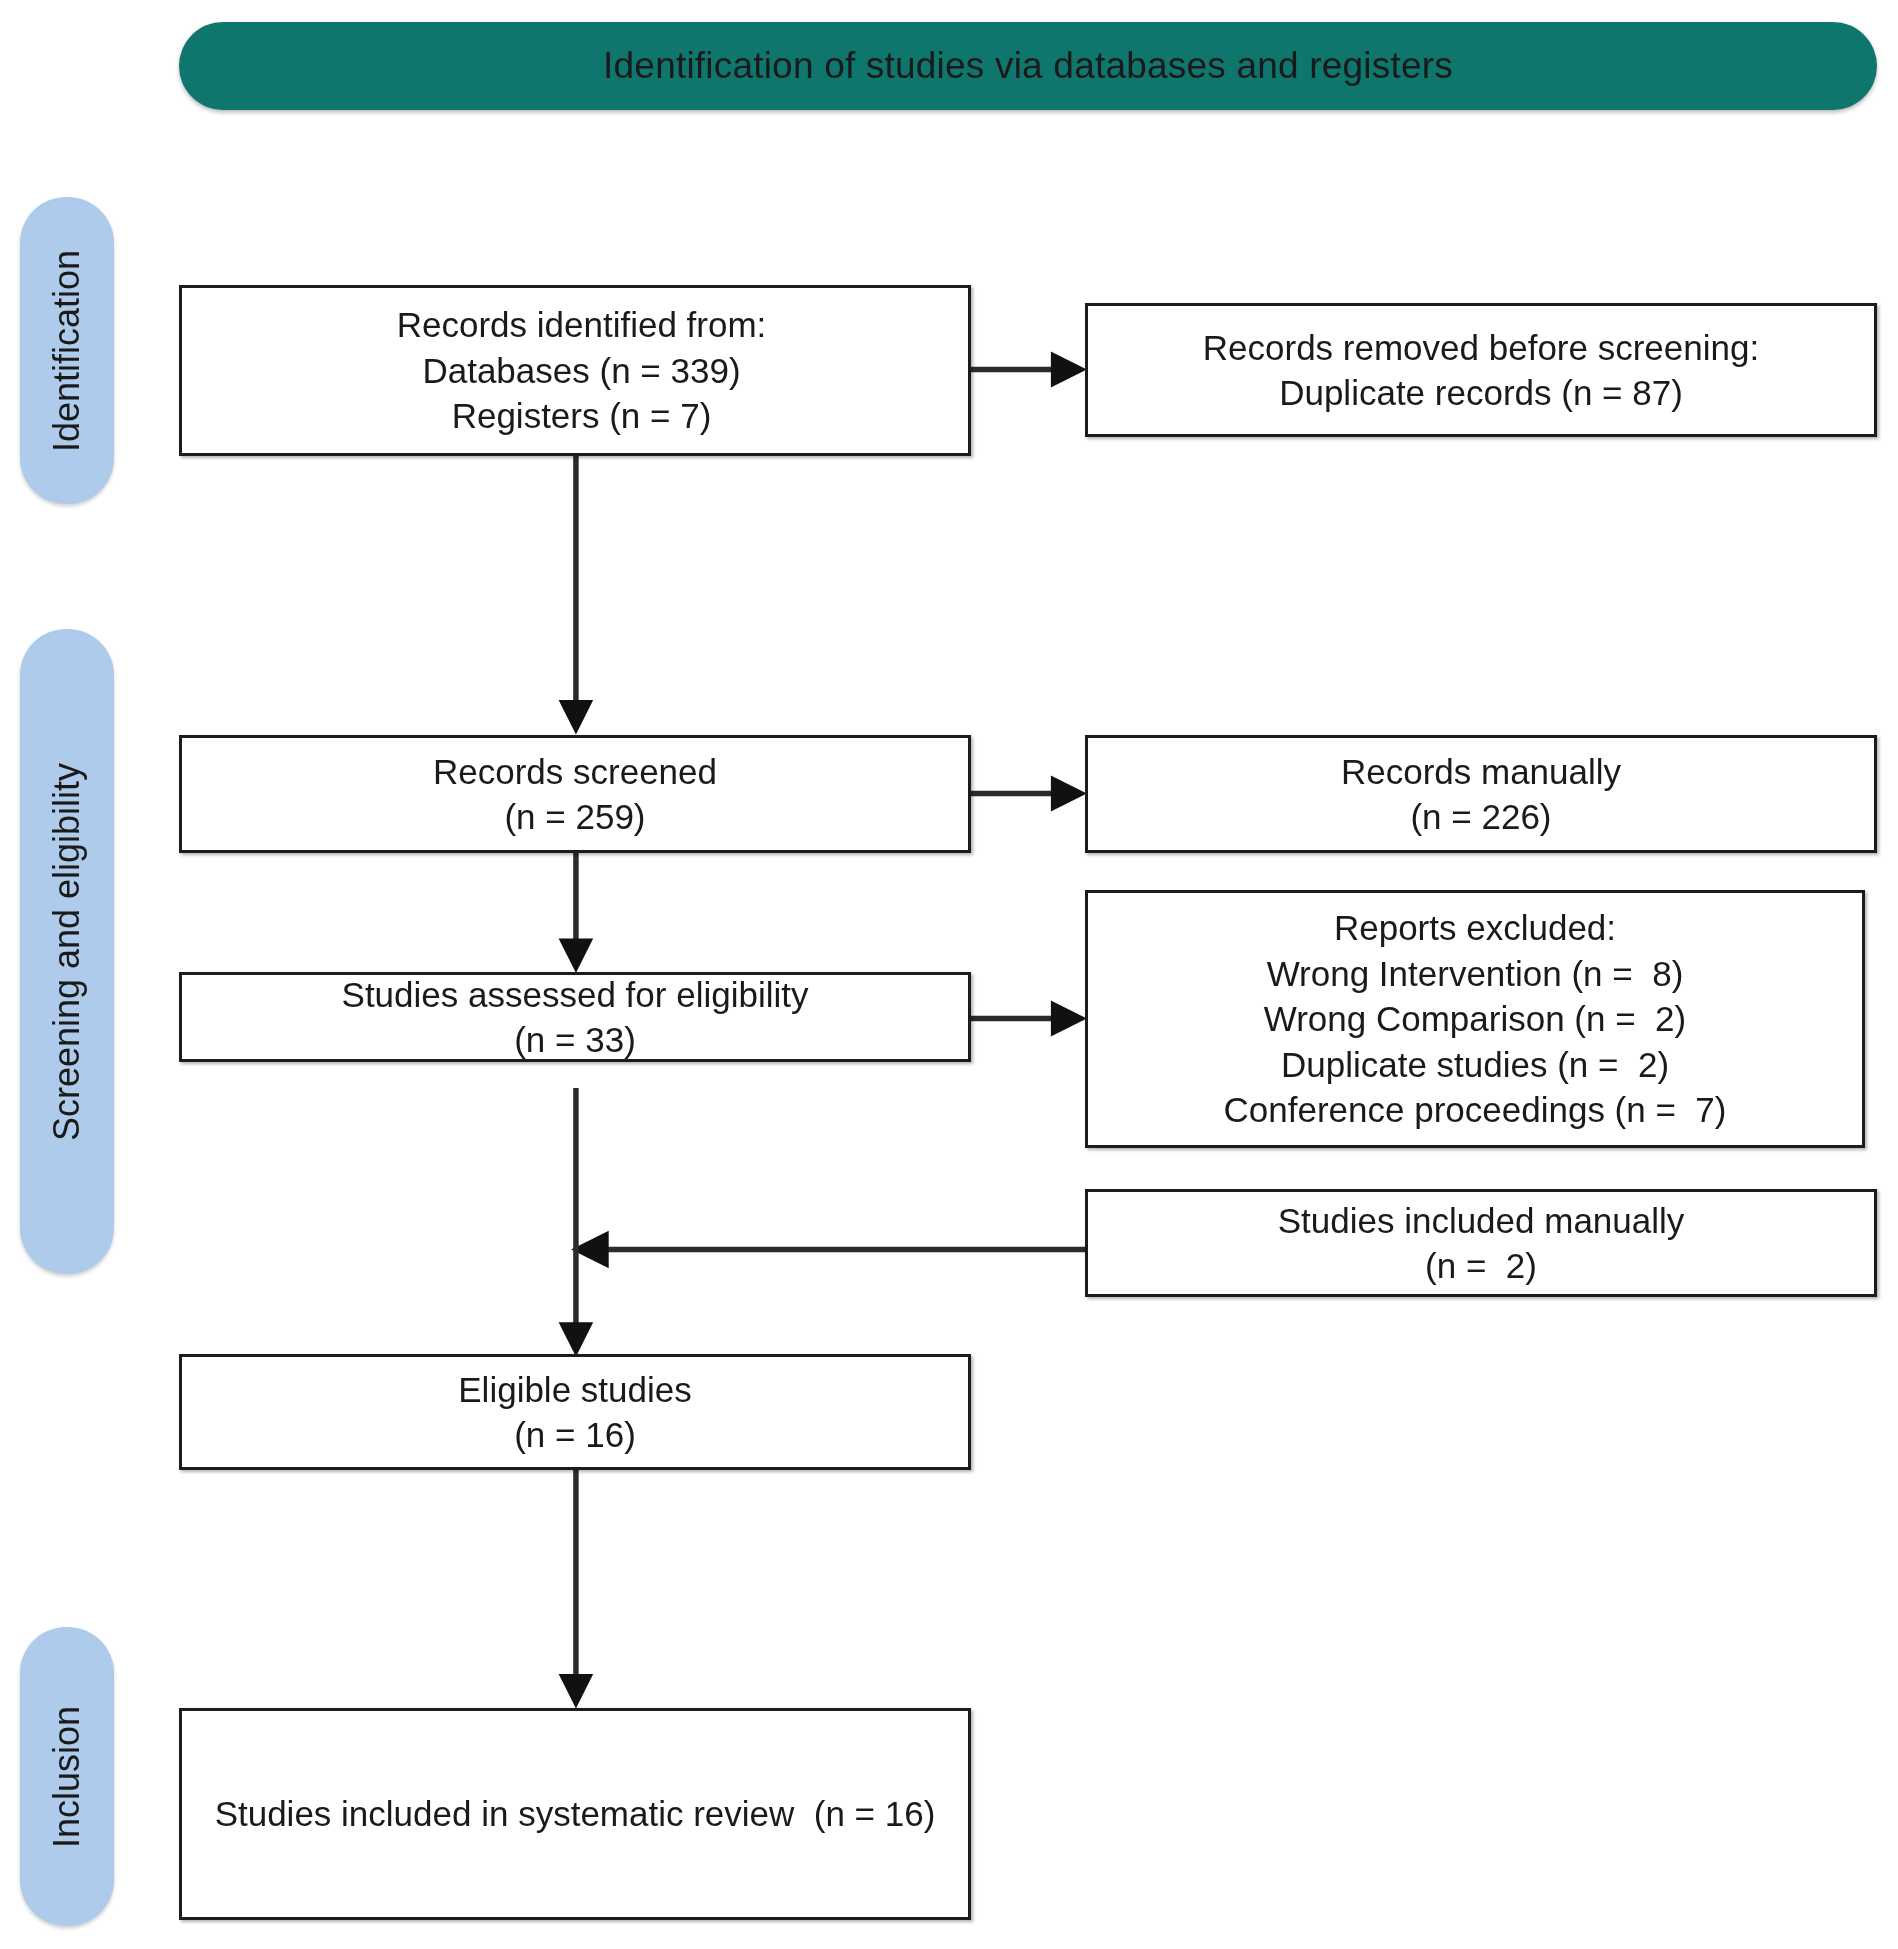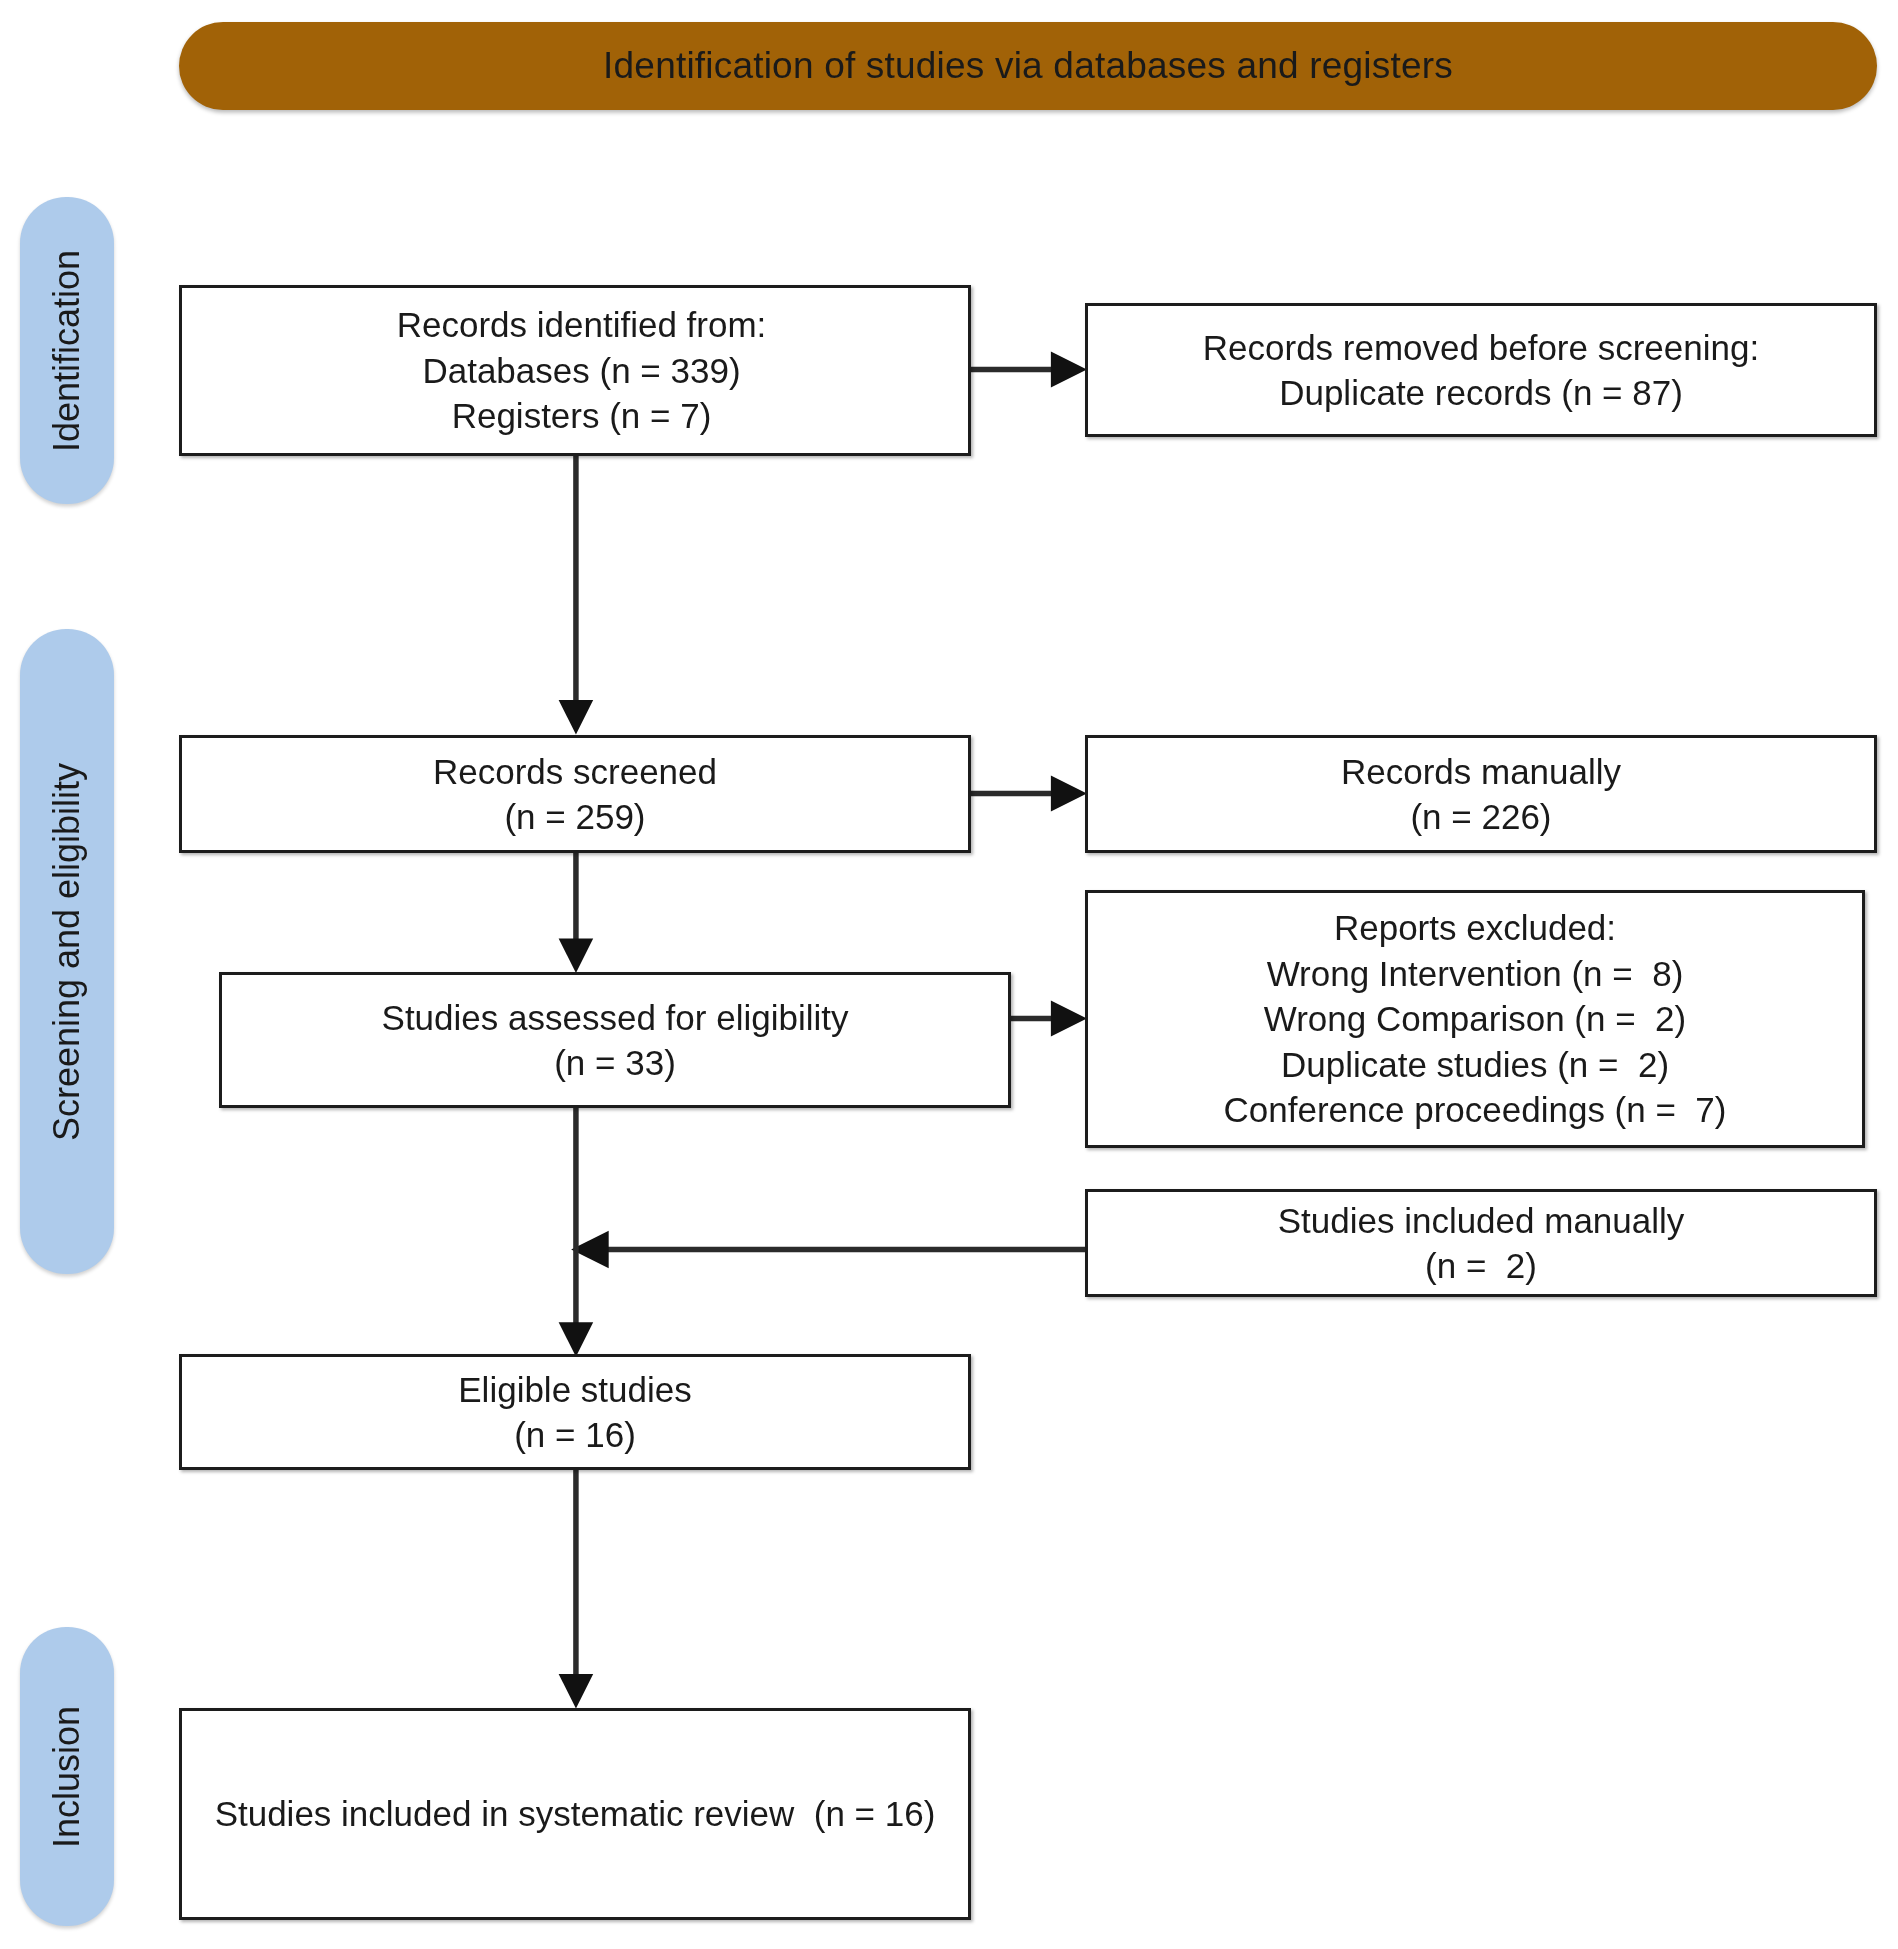--- a/index.html
+++ b/index.html
@@ -16,21 +16,21 @@
     overflow: hidden;
   }
 
   
   .header-banner {
     position: absolute;
     left: 179px;
     top: 22px;
     width: 1698px;
     height: 88px;
-    background: #a16207;
+    background: #0f766e;
     border-radius: 44px;
     display: flex;
     align-items: center;
     justify-content: center;
     box-shadow: 0 2.4px 4.7px rgba(0,0,0,0.28);
   }
   .header-banner .title {
     font-size: 37px;
     color: #1a1a1a;
     letter-spacing: 0.2px;
@@ -75,21 +75,21 @@
     font-size: 35px;
     color: #1a1a1a;
     line-height: 1.30;
     white-space: pre;
     text-align: center;
   }
 
   
   #box-identified   { left: 179px; top: 285px;  width: 792px; height: 171px; padding-left: 13px; }
   #box-screened     { left: 179px; top: 735px;  width: 792px; height: 118px; }
-  #box-eligibility  { left: 179px; top: 972px; width: 792px; height: 136px; margin-left: 40px; }
+  #box-eligibility  { left: 179px; top: 972px; width: 792px; height: 90px; }
   #box-eligible     { left: 179px; top: 1354px; width: 792px; height: 116px; }
   #box-included     { left: 179px; top: 1708px; width: 792px; height: 212px; }
 
   
   #box-removed            { left: 1085px; top: 303px;  width: 792px; height: 134px; }
   #box-records-excluded   { left: 1085px; top: 735px;  width: 792px; height: 118px; }
   #box-reports-excluded   { left: 1085px; top: 890px; width: 780px; height: 258px; }
   #box-manual             { left: 1085px; top: 1189px; width: 792px; height: 108px; }
 
   

